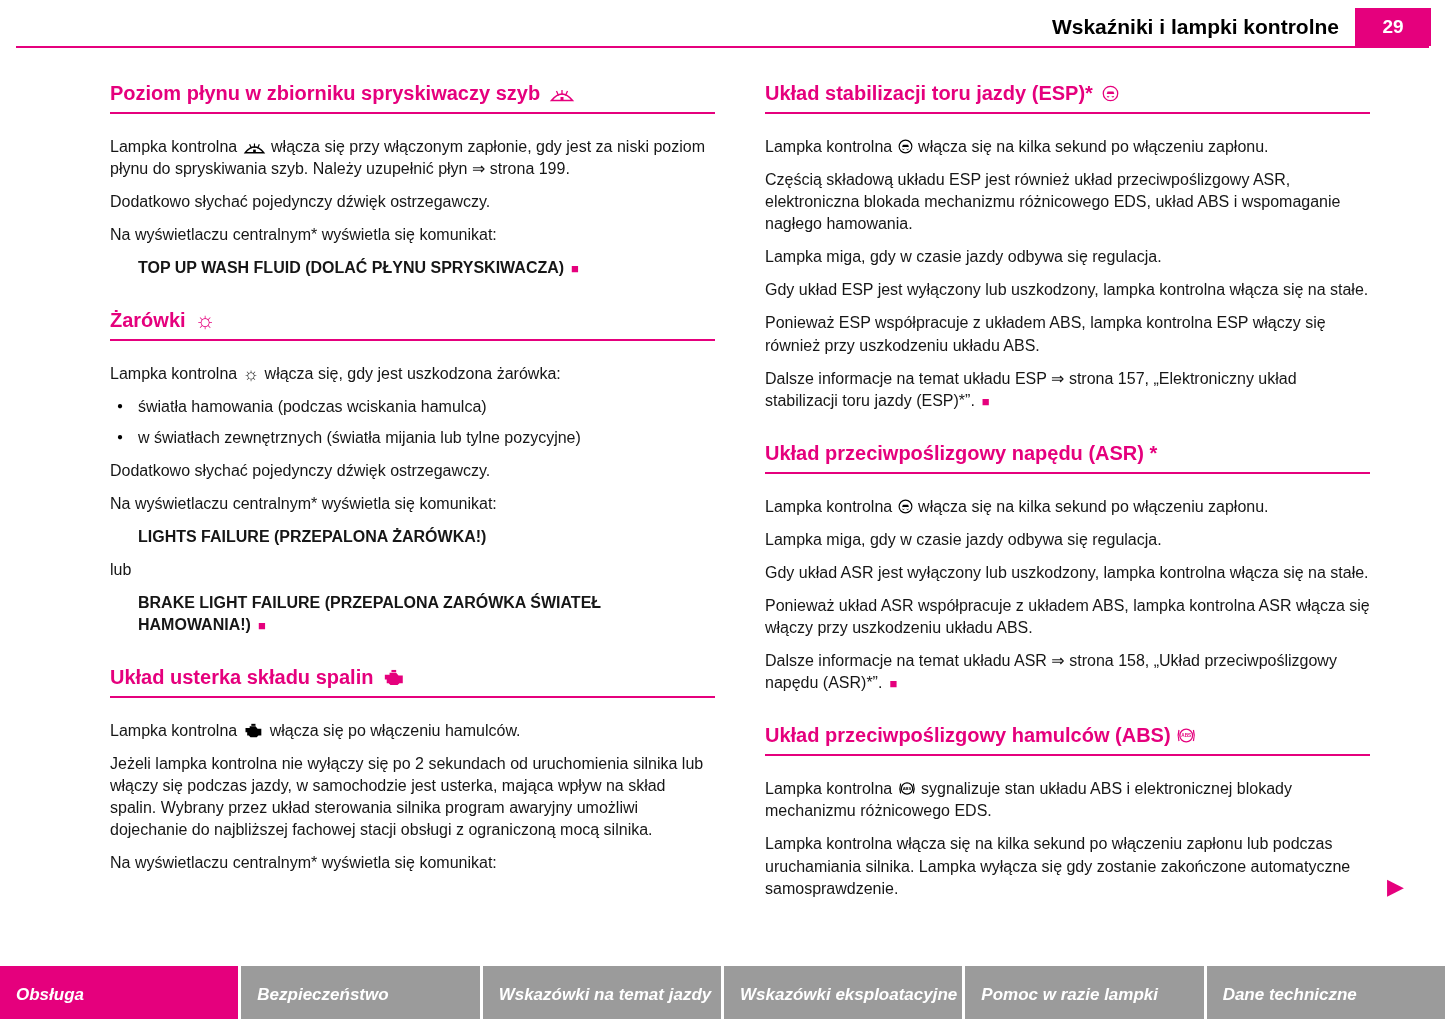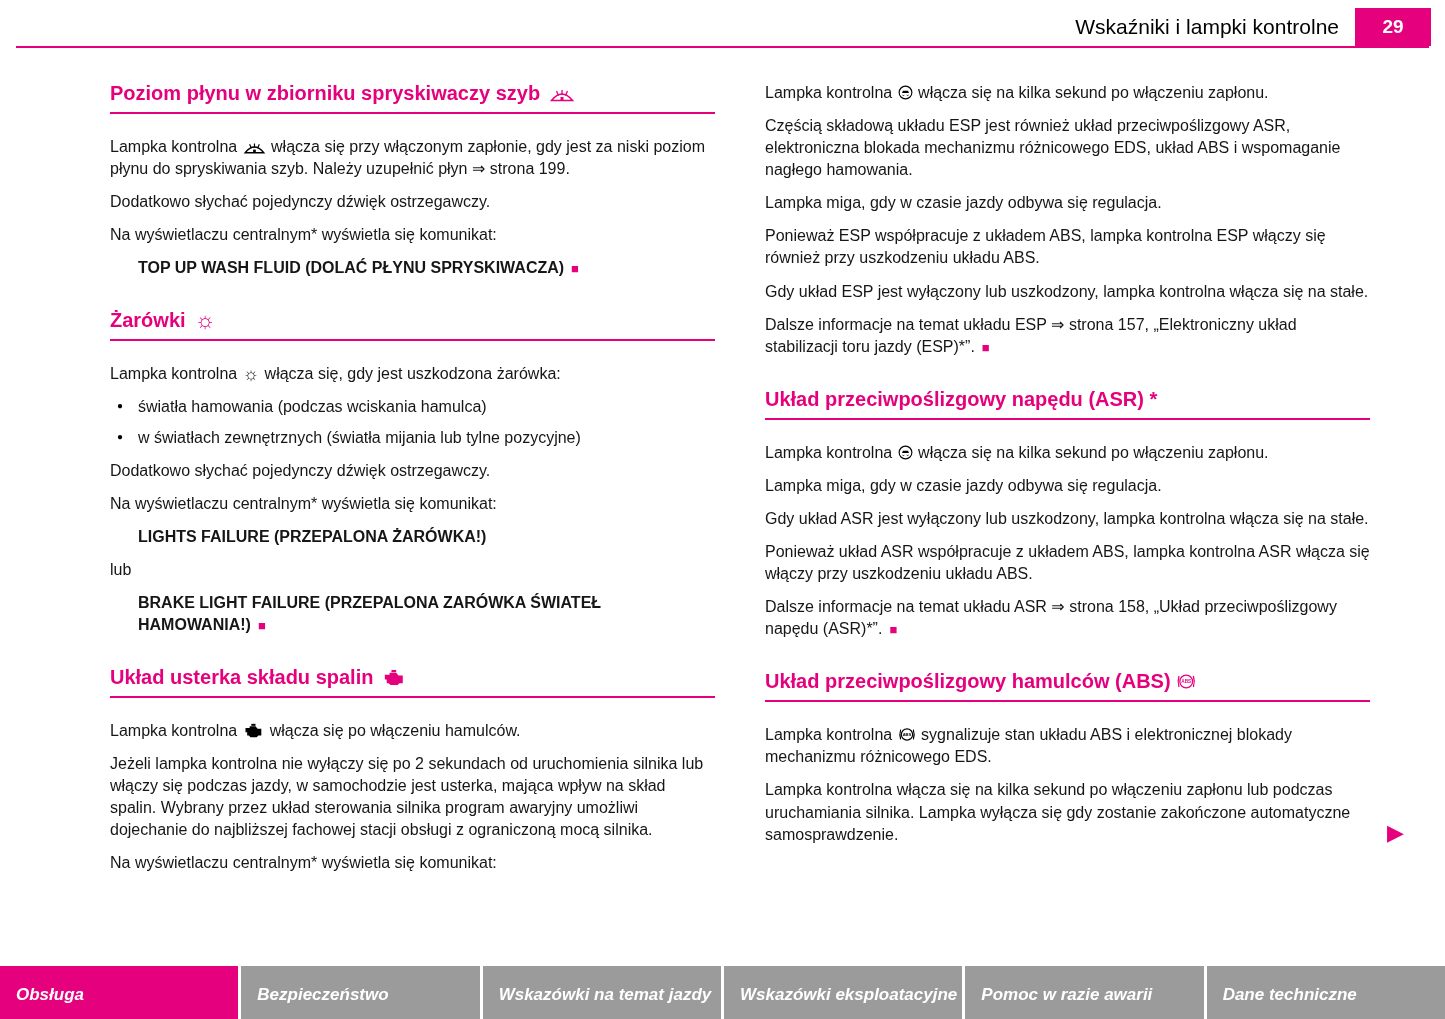--- a/index.html
+++ b/index.html
@@ -11,21 +11,21 @@
   html,body{width:1445px;height:1019px;}
   body{
     font-family:"Liberation Sans", sans-serif;
     background:#ffffff;
     color:var(--ink);
     position:relative;
     overflow:hidden;
   }
   
   .header{display:flex;justify-content:flex-end;align-items:stretch;padding-top:8px;height:46px;}
-  .header-title{font-weight:normal;font-size:21px;align-self:center;margin-right:16px;color:#000;}
+  .header-title{font-weight:bold;font-size:21px;align-self:center;margin-right:16px;color:#000;}
   .pagenum{background:var(--accent);color:#fff;font-weight:bold;font-size:19px;width:76px;
            display:flex;align-items:center;justify-content:center;margin-right:14px;}
   .header-rule{height:2px;background:var(--accent);margin:0 16px;}
   
   .content{display:flex;gap:50px;padding:34px 75px 0 110px;}
   .col{flex:1;min-width:0;}
   section{margin-bottom:30px;position:relative;}
   h2{color:var(--accent);font-size:20px;font-weight:bold;border-bottom:2px solid var(--accent);
      padding-bottom:7px;margin-bottom:22px;display:flex;align-items:center;gap:9px;}
   h2 .h-icon{color:var(--accent);display:inline-flex;align-items:center;}
@@ -134,35 +134,45 @@
       </p>
       <p class="body">Jeżeli lampka kontrolna nie wyłączy się po 2 sekundach od uruchomienia silnika lub włączy się podczas jazdy, w samochodzie jest usterka, mająca wpływ na skład spalin. Wybrany przez układ sterowania silnika program awaryjny umożliwi dojechanie do najbliższej fachowej stacji obsługi z ograniczoną mocą silnika.</p>
       <p class="body">Na wyświetlaczu centralnym* wyświetla się komunikat:</p>
     </section>
 
   </div>
 
   <div class="col">
 
     <section>
+      <h2>
+        <span>Układ stabilizacji toru jazdy (ESP)*</span>
+        <span class="h-icon">
+          <svg viewBox="0 0 20 20">
+              <circle cx="10" cy="10" r="8.5" fill="none" stroke="currentColor" stroke-width="1.5"></circle>
+              <path d="M6.5 7.5 h7 l1 3 h-9 z" fill="currentColor"></path>
+              <path d="M6 13.5 q1.2 1.2 2.4 0 M11.6 13.5 q1.2 1.2 2.4 0" fill="none" stroke="currentColor" stroke-width="1.2"></path>
+            </svg>
+        </span>
+      </h2>
       <p class="body">
         <span>Lampka kontrolna</span>
         <span class="i-icon">
             <svg viewBox="0 0 20 20">
               <circle cx="10" cy="10" r="8.5" fill="none" stroke="currentColor" stroke-width="1.5"></circle>
               <path d="M6.5 7.5 h7 l1 3 h-9 z" fill="currentColor"></path>
               <path d="M6 13.5 q1.2 1.2 2.4 0 M11.6 13.5 q1.2 1.2 2.4 0" fill="none" stroke="currentColor" stroke-width="1.2"></path>
             </svg>
           </span>
         <span>włącza się na kilka sekund po włączeniu zapłonu.</span>
       </p>
       <p class="body">Częścią składową układu ESP jest również układ przeciwpoślizgowy ASR, elektroniczna blokada mechanizmu różnicowego EDS, układ ABS i wspomaganie nagłego hamowania.</p>
       <p class="body">Lampka miga, gdy w czasie jazdy odbywa się regulacja.</p>
+      <p class="body">Gdy układ ESP jest wyłączony lub uszkodzony, lampka kontrolna włącza się na stałe.</p>
       <p class="body">Ponieważ ESP współpracuje z układem ABS, lampka kontrolna ESP włączy się również przy uszkodzeniu układu ABS.</p>
-      <p class="body">Gdy układ ESP jest wyłączony lub uszkodzony, lampka kontrolna włącza się na stałe.</p>
       <p class="body">
         <span>Dalsze informacje na temat układu ESP ⇒ strona 157, „Elektroniczny układ stabilizacji toru jazdy (ESP)*”.</span><span class="marker">■</span>
       </p>
     </section>
 
     <section>
       <h2>
         <span>Układ przeciwpoślizgowy napędu (ASR) *</span>
       </h2>
       <p class="body">
@@ -211,15 +221,15 @@
     </section>
 
   </div>
 </div>
 
 <footer class="footer">
   <div class="tab active">Obsługa</div>
   <div class="tab">Bezpieczeństwo</div>
   <div class="tab">Wskazówki na temat jazdy</div>
   <div class="tab">Wskazówki eksploatacyjne</div>
-  <div class="tab">Pomoc w razie awarii</div>
+  <div class="tab">Pomoc w razie lampki</div>
   <div class="tab">Dane techniczne</div>
 </footer>
 
 </body></html>

